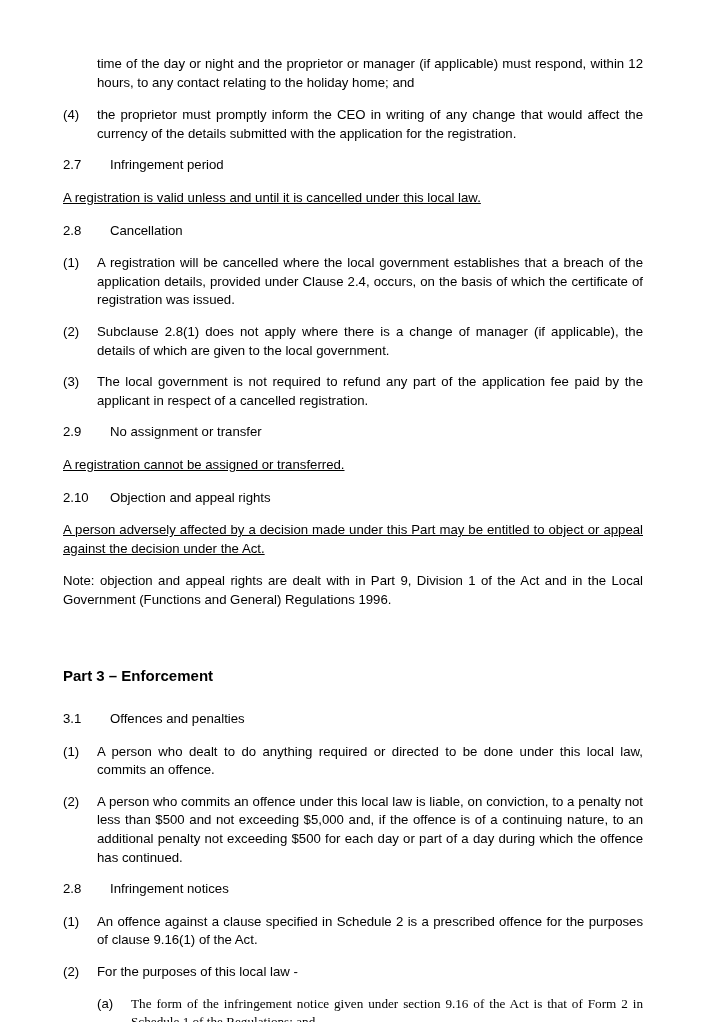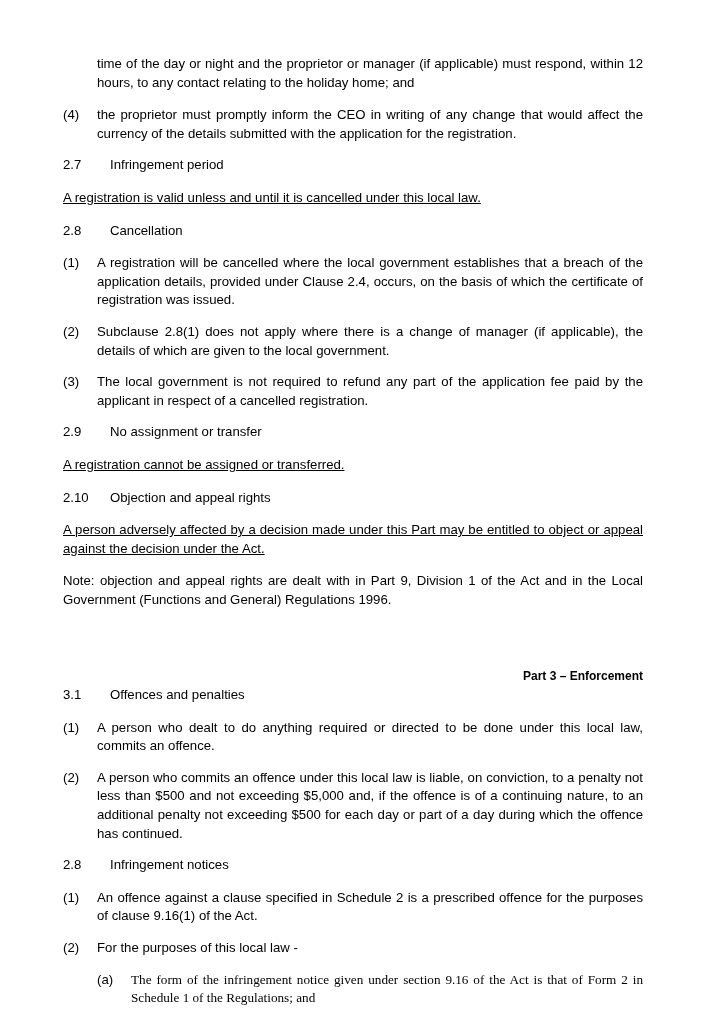--- a/index.html
+++ b/index.html
@@ -81,25 +81,25 @@
     margin: 0 0 14px 0;
   }
   .heading-num {
     flex: 0 0 47px;
     white-space: nowrap;
   }
   .heading-title {
     flex: 1 1 auto;
   }
   .part-heading {
-    text-align: right;
+    text-align: left;
     font-weight: bold;
-    font-size: 12px;
+    font-size: 15px;
     line-height: 18.6px;
-    margin: 0 0 0 0;
+    margin: 0 0 24px 0;
   }
   .gap-before-part {
     height: 45px;
   }
   .space-after-note {
     height: 13px;
   }
 </style>
 </head>
 <body>

